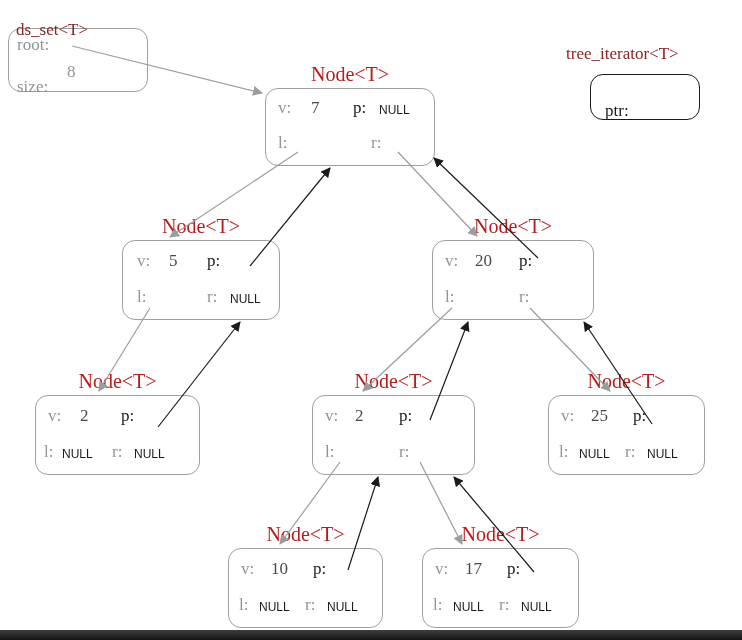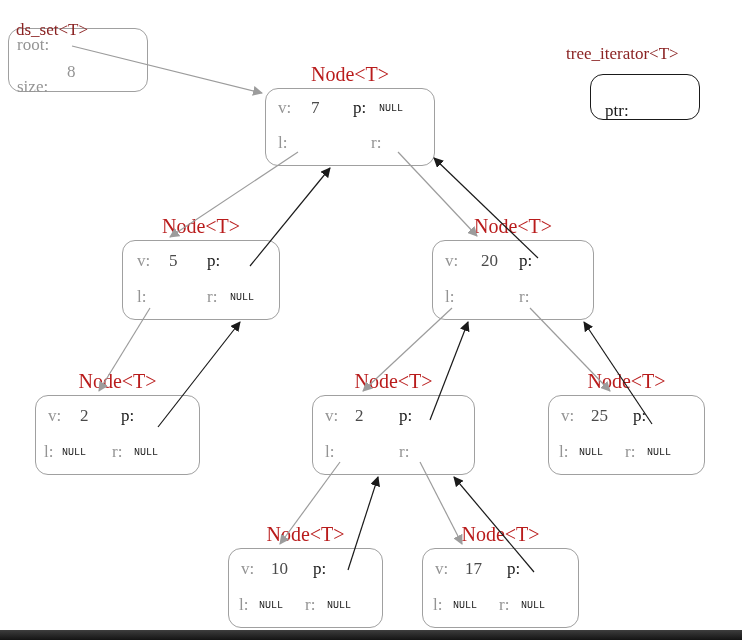--- a/index.html
+++ b/index.html
@@ -16,21 +16,21 @@
   .gray-field { color:#949494; }
   .black-field { color:#1a1a1a; }
 
   .node { position:absolute; z-index:1; }
   .node-title { height:26px; line-height:24px; text-align:center; font-size:20px; color:#b91c1c; white-space:nowrap; }
   .node-box { position:relative; border:1.4px solid #a0a0a0; border-radius:13px; background:transparent; }
   .lbl { position:absolute; font-size:17px; color:#949494; white-space:nowrap; }
   .lbl.dark { color:#1a1a1a; }
   .val { position:absolute; white-space:nowrap; }
   .val.num { font-size:17px; color:#4a4a4a; }
-  .val.nul { font-family:Liberation Mono, monospace; font-size:10px; color:#1a1a1a; }
+  .val.nul { font-family:Liberation Sans, sans-serif; font-size:12px; color:#1a1a1a; }
 
   .bottom-bar { position:absolute; left:0; top:630px; width:742px; height:10px;
                 background:linear-gradient(#3d3d3d, #141414); z-index:6; }
 </style>
 </head>
 <body>
 
 <div class="canvas">
 
   <div class="struct-title" style="left:16px;top:20px;">ds_set&lt;T&gt;</div>
@@ -70,21 +70,21 @@
       <span class="val nul" style="left:36px;top:51px;"></span>
       <span class="lbl" style="left:84px;top:46px;">r:</span>
       <span class="val nul" style="left:107px;top:51px;">NULL</span>
     </div>
   </div>
 
   <div class="node" style="left:432px;top:214px;width:162px;">
     <div class="node-title">Node&lt;T&gt;</div>
     <div class="node-box" style="height:80px;">
       <span class="lbl" style="left:12px;top:10px;">v:</span>
-      <span class="val num" style="left:48px;top:10px;font-family:Liberation Serif, serif;">20</span>
+      <span class="val num" style="left:42px;top:10px;font-family:Liberation Serif, serif;">20</span>
       <span class="lbl dark" style="left:86px;top:10px;">p:</span>
       <span class="val nul" style="left:112px;top:15px;"></span>
       <span class="lbl" style="left:12px;top:46px;">l:</span>
       <span class="val nul" style="left:34px;top:51px;"></span>
       <span class="lbl" style="left:86px;top:46px;">r:</span>
       <span class="val nul" style="left:109px;top:51px;"></span>
     </div>
   </div>
 
   <div class="node" style="left:35px;top:369px;width:165px;">

